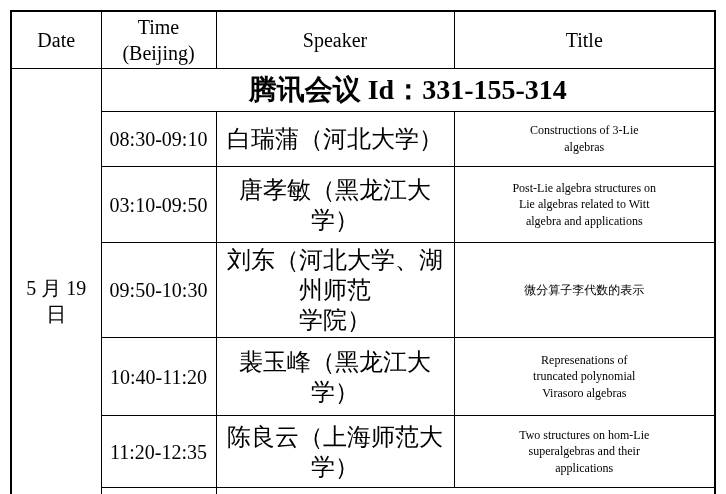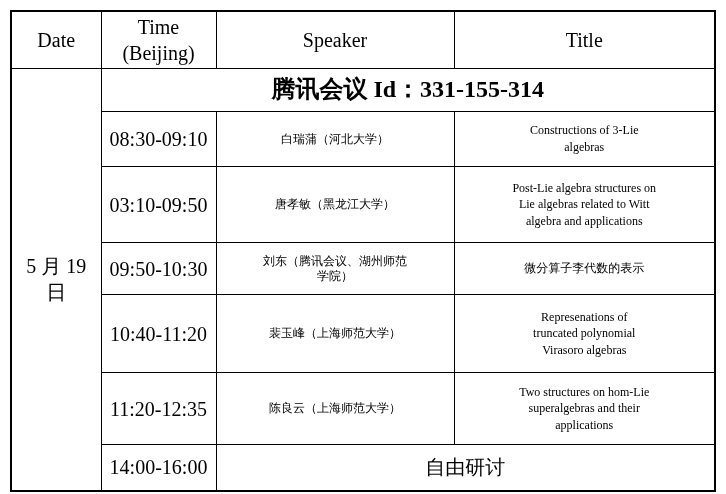--- a/index.html
+++ b/index.html
@@ -34,28 +34,28 @@
     vertical-align: middle;
     padding: 2px 6px;
     font-weight: normal;
     font-size: 20px;
     line-height: 1.3;
     overflow: hidden;
   }
   .multiline { white-space: pre-line; }
   .banner {
     font-weight: bold;
-    font-size: 24px;
+    font-size: 28px;
   }
   .title-cell {
     font-size: 12px;
     line-height: 1.38;
   }
   .speaker-cell {
-    font-size: 12px;
+    font-size: 24px;
     line-height: 1.25;
   }
   .time-cell {
     font-size: 20px;
     letter-spacing: 0px;
   }
   
   tr.r-header   { height: 48px; }
   tr.r-banner   { height: 43px; }
   tr.r-s0       { height: 55px; padding-left: 10px; }
@@ -100,28 +100,28 @@
   <tr class="r-s1">
     <td class="time-cell">03:10-09:50</td>
     <td class="speaker-cell multiline">唐孝敏（黑龙江大学）</td>
     <td class="title-cell multiline">Post-Lie algebra structures on
 Lie algebras related to Witt
 algebra and applications</td>
   </tr>
 
   <tr class="r-s2">
     <td class="time-cell">09:50-10:30</td>
-    <td class="speaker-cell multiline">刘东（腾讯会议、湖州师范
+    <td class="speaker-cell multiline">刘东（河北大学、湖州师范
 学院）</td>
     <td class="title-cell multiline">微分算子李代数的表示</td>
   </tr>
 
   <tr class="r-s3">
     <td class="time-cell">10:40-11:20</td>
-    <td class="speaker-cell multiline">裴玉峰（上海师范大学）</td>
+    <td class="speaker-cell multiline">裴玉峰（黑龙江大学）</td>
     <td class="title-cell multiline">Represenations of
 truncated polynomial
 Virasoro algebras</td>
   </tr>
 
   <tr class="r-s4">
     <td class="time-cell">11:20-12:35</td>
     <td class="speaker-cell multiline">陈良云（上海师范大学）</td>
     <td class="title-cell multiline">Two structures on hom-Lie
 superalgebras and their

